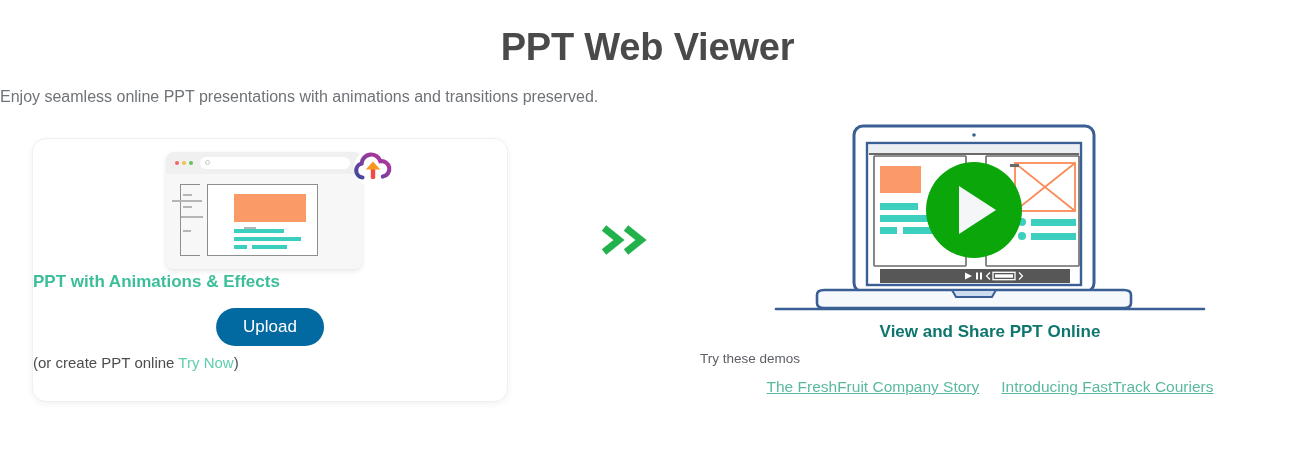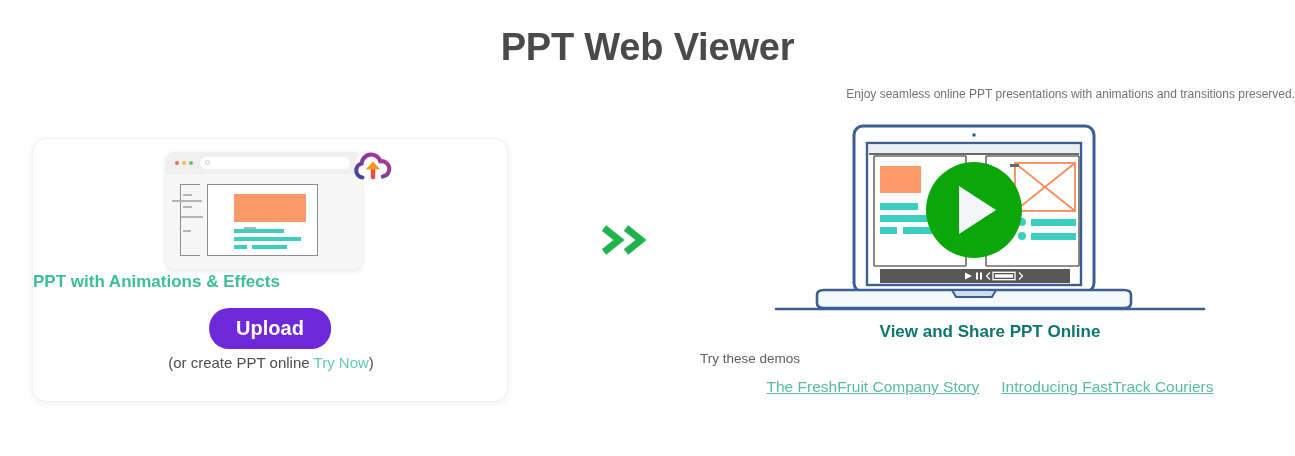--- a/index.html
+++ b/index.html
@@ -28,22 +28,22 @@
     color: #4a4a4a;
     letter-spacing: -0.2px;
     line-height: 1.2;
     margin-top: 7px;
   }
   .page-subtitle {
     position: absolute;
     left: 0;
     top: 86px;
     width: 1295px;
-    text-align: right;
-    font-size: 12px;
+    text-align: left;
+    font-size: 16px;
     color: #6f7377;
     line-height: 1.4;
   }
 
   
   .upload-card {
     position: absolute;
     left: 32px;
     top: 138px;
     width: 476px;
@@ -155,34 +155,34 @@
     font-size: 17px;
     font-weight: bold;
     color: #3dbe9a;
   }
   .upload-button {
     position: absolute;
     left: 50%;
     transform: translateX(-50%);
     top: 169px;
     padding: 9px 27px;
-    background: #6d28d9;
+    background: #0369a1;
     color: #ffffff;
-    font-size: 20px;
-    font-weight: bold;
+    font-size: 17px;
+    font-weight: normal;
     border: none;
     border-radius: 20px;
     cursor: pointer;
     font-family: "Liberation Sans", sans-serif;
   }
   .card-note {
     position: absolute;
     left: 0; top: 215px;
     width: 476px;
-    text-align: center;
+    text-align: left;
     font-size: 15px;
     color: #4d4d4d;
   }
   .card-note a {
     color: #5ecfae;
     text-decoration: none;
   }
 
   
   .chevrons {

